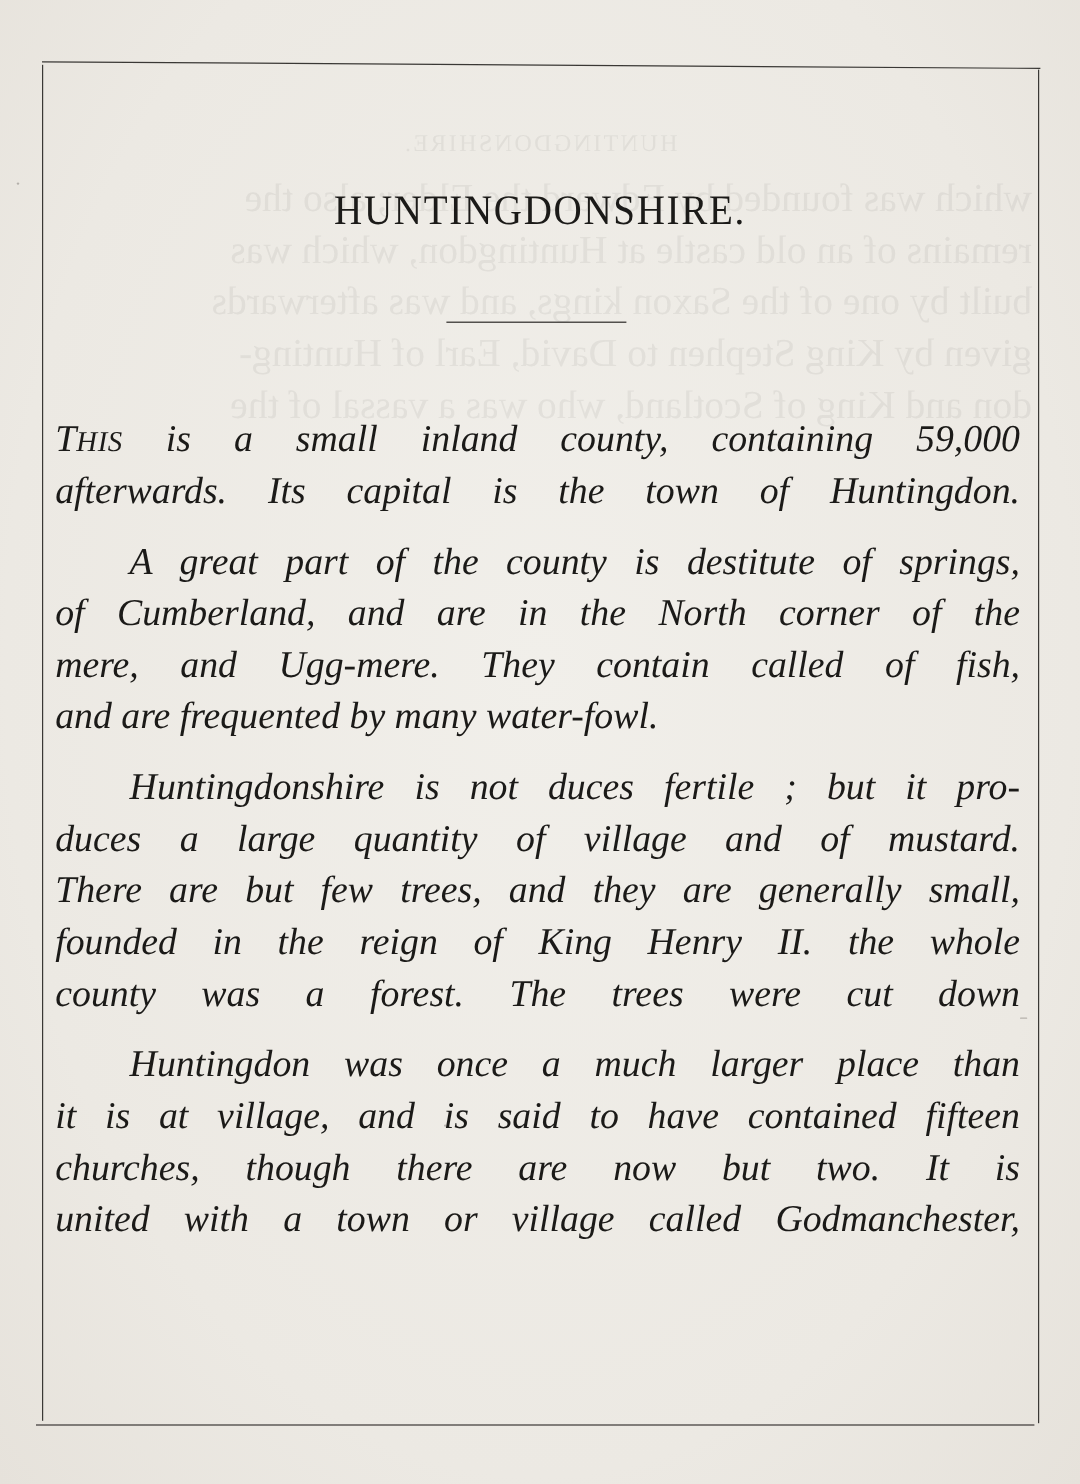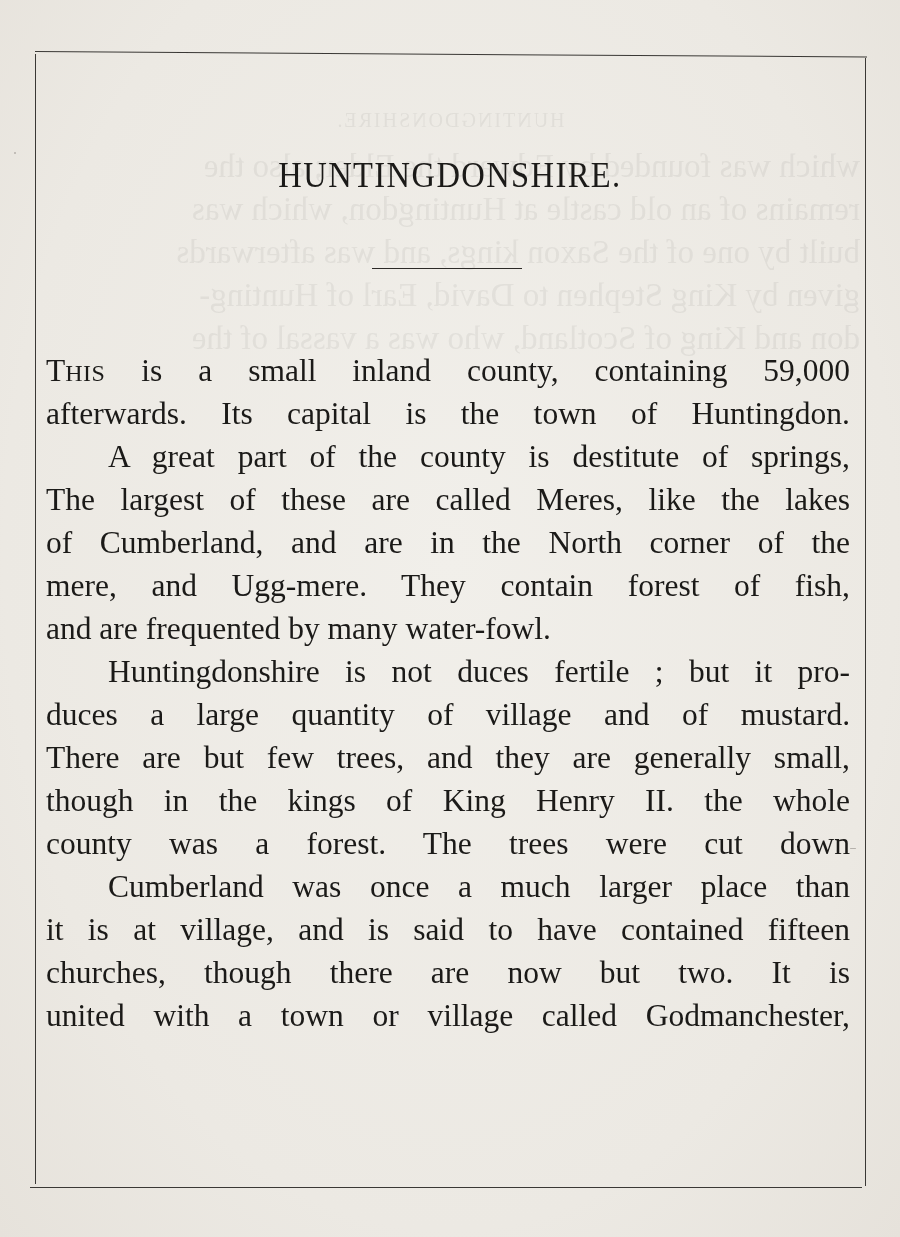--- a/index.html
+++ b/index.html
@@ -88,29 +88,31 @@
     border-top: 1.5px solid #2c2a27;
   }
   .body-text {
     position: absolute;
     left: 46px; top: 347px;
     width: 804px;
   }
   .line {
     display: block;
     height: 43px;
-    line-height: 48px;
+    line-height: 38px;
     font-size: 31.5px;
     text-align: justify;
     text-align-last: justify;
     white-space: nowrap;
     overflow: visible;
+    font-style: italic;
   }
   .line.indent {
     padding-left: 62px;
+    margin-top: 16px;
   }
   .line.last {
     text-align-last: left;
   }
   .line .sc-big {
     font-size: 31.5px;
   }
   .line .sc-small {
     font-size: 24px;
     letter-spacing: 0.5px;
@@ -138,30 +140,29 @@
 <div class="frame-right"></div>
 <div class="frame-bottom"></div>
 
 <h1 class="title">HUNTINGDONSHIRE.</h1>
 <div class="title-rule"></div>
 
 <div class="body-text">
   <span class="line"><span class="sc-big">T</span><span class="sc-small">HIS</span> <span>is a small inland county, containing 59,000</span></span>
   <span class="line">afterwards.  Its capital is the town of Huntingdon.</span>
   <span class="line indent">A great part of the county is destitute of springs,</span>
-  <span class="line">The largest of these are called Meres, like the lakes</span>
   <span class="line">of Cumberland, and are in the North corner of the</span>
-  <span class="line">mere, and Ugg-mere.  They contain forest of fish,</span>
+  <span class="line">mere, and Ugg-mere.  They contain called of fish,</span>
   <span class="line last">and are frequented by many water-fowl.</span>
   <span class="line indent">Huntingdonshire is not duces fertile ; but it pro-</span>
   <span class="line">duces a large quantity of village and of mustard.</span>
   <span class="line">There are but few trees, and they are generally small,</span>
-  <span class="line">though in the kings of King Henry II. the whole</span>
+  <span class="line">founded in the reign of King Henry II. the whole</span>
   <span class="line">county was a forest.  The trees were cut down</span>
-  <span class="line indent">Cumberland was once a much larger place than</span>
+  <span class="line indent">Huntingdon was once a much larger place than</span>
   <span class="line">it is at village, and is said to have contained fifteen</span>
   <span class="line">churches, though there are now but two.  It is</span>
   <span class="line">united with a town or village called Godmanchester,</span>
 </div>
 
 <div class="speck" style="left:14px; top:152px;"></div>
 <div class="speck" style="left:370px; top:937px;"></div>
 <div class="speck" style="left:850px; top:848px; width:6px; height:1px;"></div>
 
 </body></html>

